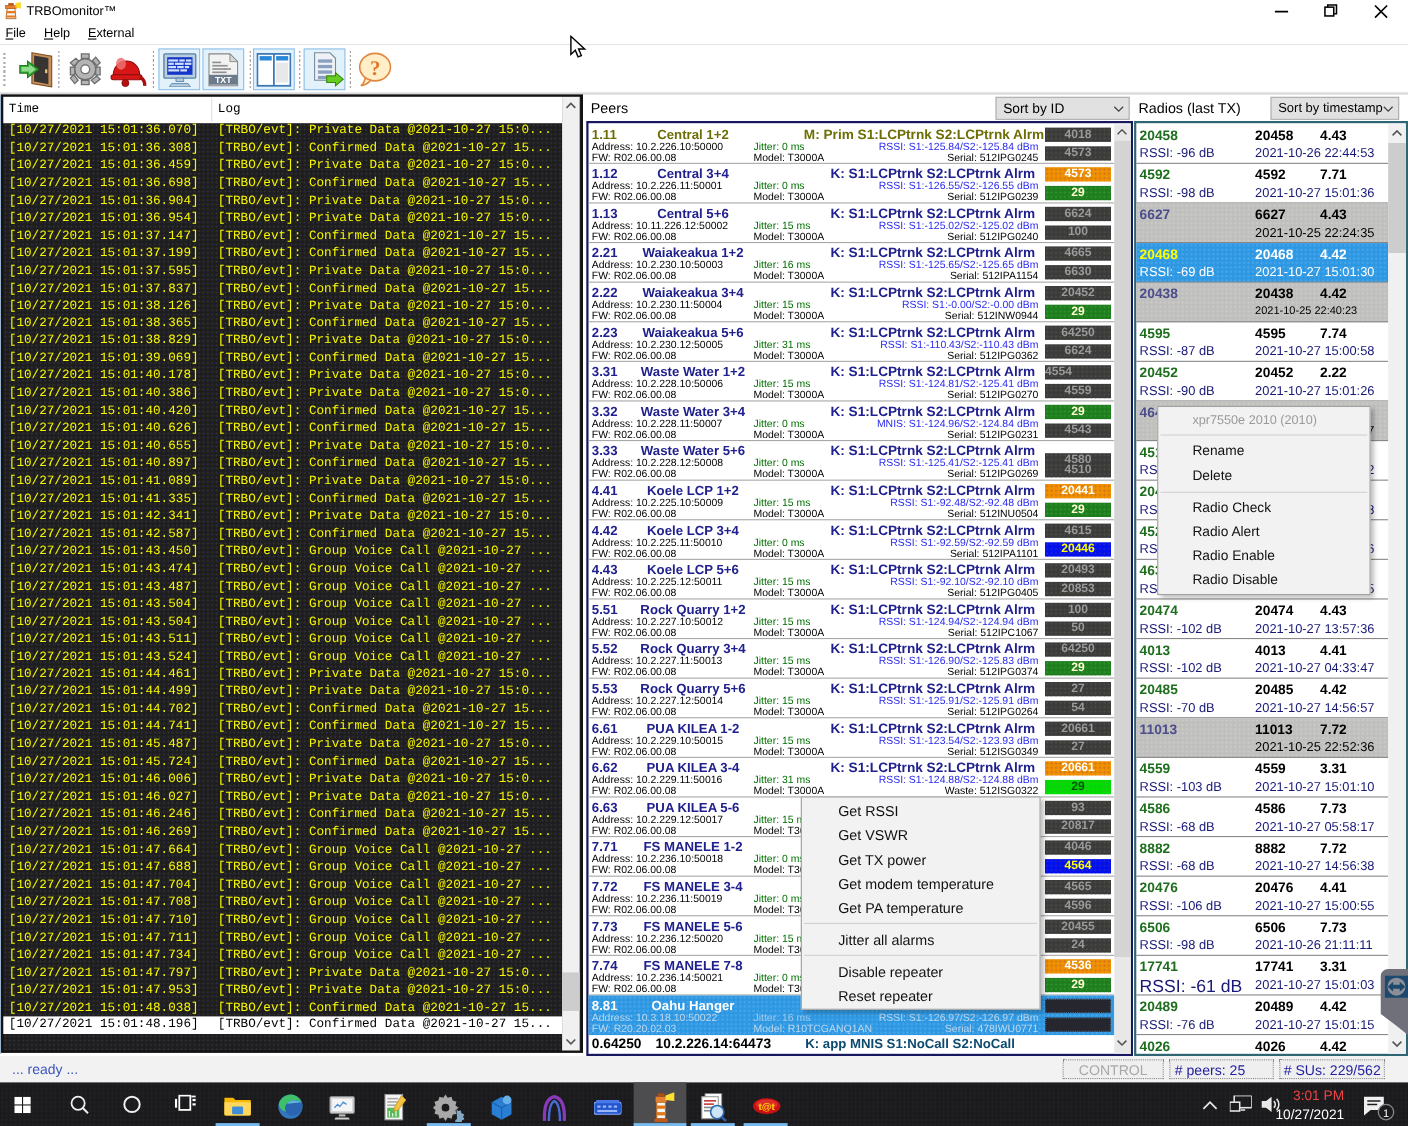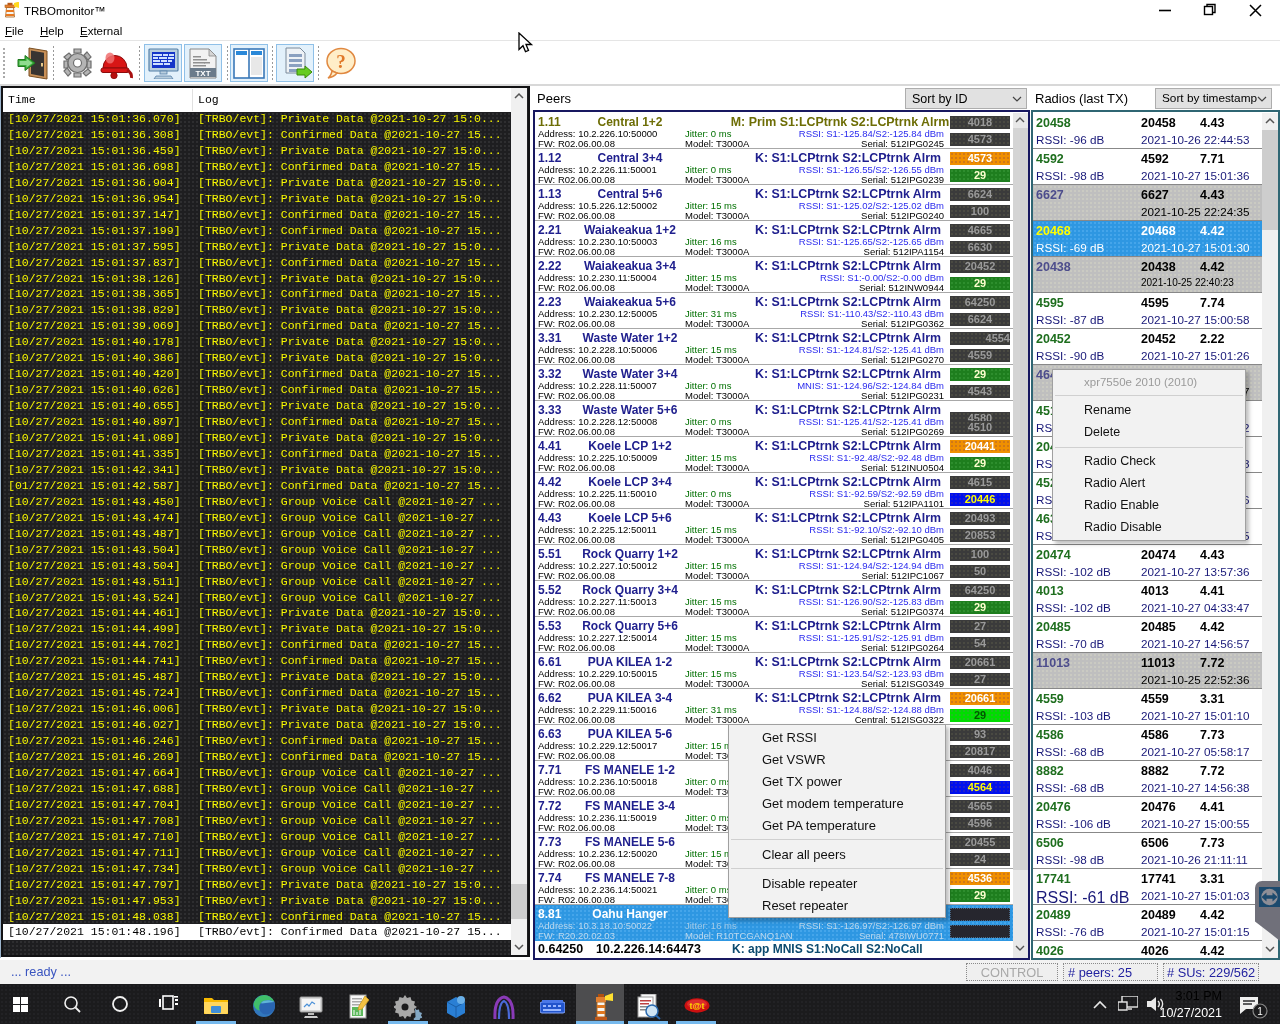--- a/index.html
+++ b/index.html
@@ -162,21 +162,21 @@
 <div class="t mono" style="left:8px;top:400.10px;font-size:11.5px;color:#f7f700">[10/27/2021 15:01:40.655]</div>
 <div class="t mono" style="left:198px;top:400.10px;font-size:11.5px;color:#f7f700">[TRBO/evt]: Private Data @2021-10-27 15:0...</div>
 <div class="t mono" style="left:8px;top:416.05px;font-size:11.5px;color:#f7f700">[10/27/2021 15:01:40.897]</div>
 <div class="t mono" style="left:198px;top:416.05px;font-size:11.5px;color:#f7f700">[TRBO/evt]: Confirmed Data @2021-10-27 15...</div>
 <div class="t mono" style="left:8px;top:432.00px;font-size:11.5px;color:#f7f700">[10/27/2021 15:01:41.089]</div>
 <div class="t mono" style="left:198px;top:432.00px;font-size:11.5px;color:#f7f700">[TRBO/evt]: Private Data @2021-10-27 15:0...</div>
 <div class="t mono" style="left:8px;top:447.95px;font-size:11.5px;color:#f7f700">[10/27/2021 15:01:41.335]</div>
 <div class="t mono" style="left:198px;top:447.95px;font-size:11.5px;color:#f7f700">[TRBO/evt]: Confirmed Data @2021-10-27 15...</div>
 <div class="t mono" style="left:8px;top:463.90px;font-size:11.5px;color:#f7f700">[10/27/2021 15:01:42.341]</div>
 <div class="t mono" style="left:198px;top:463.90px;font-size:11.5px;color:#f7f700">[TRBO/evt]: Private Data @2021-10-27 15:0...</div>
-<div class="t mono" style="left:8px;top:479.85px;font-size:11.5px;color:#f7f700">[01/27/2021 15:01:42.587]</div>
+<div class="t mono" style="left:8px;top:479.85px;font-size:11.5px;color:#f7f700">[10/27/2021 15:01:42.587]</div>
 <div class="t mono" style="left:198px;top:479.85px;font-size:11.5px;color:#f7f700">[TRBO/evt]: Confirmed Data @2021-10-27 15...</div>
 <div class="t mono" style="left:8px;top:495.80px;font-size:11.5px;color:#f7f700">[10/27/2021 15:01:43.450]</div>
 <div class="t mono" style="left:198px;top:495.80px;font-size:11.5px;color:#f7f700">[TRBO/evt]: Group Voice Call @2021-10-27 ...</div>
 <div class="t mono" style="left:8px;top:511.75px;font-size:11.5px;color:#f7f700">[10/27/2021 15:01:43.474]</div>
 <div class="t mono" style="left:198px;top:511.75px;font-size:11.5px;color:#f7f700">[TRBO/evt]: Group Voice Call @2021-10-27 ...</div>
 <div class="t mono" style="left:8px;top:527.70px;font-size:11.5px;color:#f7f700">[10/27/2021 15:01:43.487]</div>
 <div class="t mono" style="left:198px;top:527.70px;font-size:11.5px;color:#f7f700">[TRBO/evt]: Group Voice Call @2021-10-27 ...</div>
 <div class="t mono" style="left:8px;top:543.65px;font-size:11.5px;color:#f7f700">[10/27/2021 15:01:43.504]</div>
 <div class="t mono" style="left:198px;top:543.65px;font-size:11.5px;color:#f7f700">[TRBO/evt]: Group Voice Call @2021-10-27 ...</div>
 <div class="t mono" style="left:8px;top:559.60px;font-size:11.5px;color:#f7f700">[10/27/2021 15:01:43.504]</div>
@@ -276,21 +276,21 @@
 <div class="abs" style="left:950px;top:152.0px;width:60px;height:12.5px;background:#f09000;background-image:radial-gradient(circle,#d07818 0.8px,transparent 1px);background-size:4px 4px">
     <div style="text-align:center;font-size:11px;font-weight:bold;color:#fff;line-height:12.5px">4573</div>
   </div>
 <div class="abs" style="left:950px;top:169.0px;width:60px;height:12.5px;background:#1e7e1e;background-image:radial-gradient(circle,#2e8e2e 0.8px,transparent 1px);background-size:4px 4px">
     <div style="text-align:center;font-size:11px;font-weight:bold;color:#ffffd0;line-height:12.5px">29</div>
   </div>
 <div class="abs" style="left:535px;top:184.1px;width:478px;height:1px;background:#a8a8a8"></div>
 <div class="t b" style="left:538px;top:188.0px;font-size:12px;color:#20208e">1.13</div>
 <div class="t b" style="left:630px;top:188.0px;font-size:12px;color:#20208e;transform:translateX(-50%)">Central 5+6</div>
 <div class="t b" style="left:848px;top:187.7px;font-size:12.4px;color:#20208e;transform:translateX(-50%)">K: S1:LCPtrnk S2:LCPtrnk Alrm</div>
-<div class="t" style="left:538px;top:201.0px;font-size:9.5px;color:#000">Address: 10.5.226.12:50002</div>
+<div class="t" style="left:538px;top:201.0px;font-size:9.5px;color:#000">Address: 10.11.226.12:50002</div>
 <div class="t" style="left:685px;top:201.0px;font-size:9.5px;color:#007000">Jitter: 15 ms</div>
 <div class="t" style="left:944px;top:201.0px;font-size:9.5px;color:#2a2aee;transform:translateX(-100%)">RSSI: S1:-125.02/S2:-125.02 dBm</div>
 <div class="t" style="left:538px;top:211.0px;font-size:9.5px;color:#000">FW: R02.06.00.08</div>
 <div class="t" style="left:685px;top:211.0px;font-size:9.5px;color:#000">Model: T3000A</div>
 <div class="t" style="left:944px;top:211.0px;font-size:9.5px;color:#000;transform:translateX(-100%)">Serial: 512IPG0240</div>
 <div class="abs" style="left:950px;top:188.0px;width:60px;height:12.5px;background:#3b3b3b;background-image:radial-gradient(circle,#4a4a42 0.8px,transparent 1px);background-size:4px 4px">
     <div style="text-align:center;font-size:11px;font-weight:bold;color:#9a9a9a;line-height:12.5px">6624</div>
   </div>
 <div class="abs" style="left:950px;top:205.0px;width:60px;height:12.5px;background:#3b3b3b;background-image:radial-gradient(circle,#4a4a42 0.8px,transparent 1px);background-size:4px 4px">
     <div style="text-align:center;font-size:11px;font-weight:bold;color:#9a9a9a;line-height:12.5px">100</div>
@@ -347,21 +347,21 @@
 <div class="t b" style="left:538px;top:332.0px;font-size:12px;color:#20208e">3.31</div>
 <div class="t b" style="left:630px;top:332.0px;font-size:12px;color:#20208e;transform:translateX(-50%)">Waste Water 1+2</div>
 <div class="t b" style="left:848px;top:331.7px;font-size:12.4px;color:#20208e;transform:translateX(-50%)">K: S1:LCPtrnk S2:LCPtrnk Alrm</div>
 <div class="t" style="left:538px;top:345.0px;font-size:9.5px;color:#000">Address: 10.2.228.10:50006</div>
 <div class="t" style="left:685px;top:345.0px;font-size:9.5px;color:#007000">Jitter: 15 ms</div>
 <div class="t" style="left:944px;top:345.0px;font-size:9.5px;color:#2a2aee;transform:translateX(-100%)">RSSI: S1:-124.81/S2:-125.41 dBm</div>
 <div class="t" style="left:538px;top:355.0px;font-size:9.5px;color:#000">FW: R02.06.00.08</div>
 <div class="t" style="left:685px;top:355.0px;font-size:9.5px;color:#000">Model: T3000A</div>
 <div class="t" style="left:944px;top:355.0px;font-size:9.5px;color:#000;transform:translateX(-100%)">Serial: 512IPG0270</div>
 <div class="abs" style="left:950px;top:332.0px;width:60px;height:12.5px;background:#3b3b3b;background-image:radial-gradient(circle,#4a4a42 0.8px,transparent 1px);background-size:4px 4px">
-    <div style="text-align:right;font-size:11px;font-weight:bold;color:#9a9a9a;line-height:12.5px">4554</div>
+    <div style="text-align:left;font-size:11px;font-weight:bold;color:#9a9a9a;line-height:12.5px">4554</div>
   </div>
 <div class="abs" style="left:950px;top:349.0px;width:60px;height:12.5px;background:#3b3b3b;background-image:radial-gradient(circle,#4a4a42 0.8px,transparent 1px);background-size:4px 4px">
     <div style="text-align:center;font-size:11px;font-weight:bold;color:#9a9a9a;line-height:12.5px">4559</div>
   </div>
 <div class="abs" style="left:535px;top:364.1px;width:478px;height:1px;background:#a8a8a8"></div>
 <div class="t b" style="left:538px;top:368.0px;font-size:12px;color:#20208e">3.32</div>
 <div class="t b" style="left:630px;top:368.0px;font-size:12px;color:#20208e;transform:translateX(-50%)">Waste Water 3+4</div>
 <div class="t b" style="left:848px;top:367.7px;font-size:12.4px;color:#20208e;transform:translateX(-50%)">K: S1:LCPtrnk S2:LCPtrnk Alrm</div>
 <div class="t" style="left:538px;top:381.0px;font-size:9.5px;color:#000">Address: 10.2.228.11:50007</div>
 <div class="t" style="left:685px;top:381.0px;font-size:9.5px;color:#007000">Jitter: 0 ms</div>
@@ -505,21 +505,21 @@
   </div>
 <div class="abs" style="left:535px;top:688.1px;width:478px;height:1px;background:#a8a8a8"></div>
 <div class="t b" style="left:538px;top:692.0px;font-size:12px;color:#20208e">6.62</div>
 <div class="t b" style="left:630px;top:692.0px;font-size:12px;color:#20208e;transform:translateX(-50%)">PUA KILEA 3-4</div>
 <div class="t b" style="left:848px;top:691.7px;font-size:12.4px;color:#20208e;transform:translateX(-50%)">K: S1:LCPtrnk S2:LCPtrnk Alrm</div>
 <div class="t" style="left:538px;top:705.0px;font-size:9.5px;color:#000">Address: 10.2.229.11:50016</div>
 <div class="t" style="left:685px;top:705.0px;font-size:9.5px;color:#007000">Jitter: 31 ms</div>
 <div class="t" style="left:944px;top:705.0px;font-size:9.5px;color:#2a2aee;transform:translateX(-100%)">RSSI: S1:-124.88/S2:-124.88 dBm</div>
 <div class="t" style="left:538px;top:715.0px;font-size:9.5px;color:#000">FW: R02.06.00.08</div>
 <div class="t" style="left:685px;top:715.0px;font-size:9.5px;color:#000">Model: T3000A</div>
-<div class="t" style="left:944px;top:715.0px;font-size:9.5px;color:#000;transform:translateX(-100%)">Central: 512ISG0322</div>
+<div class="t" style="left:944px;top:715.0px;font-size:9.5px;color:#000;transform:translateX(-100%)">Waste: 512ISG0322</div>
 <div class="abs" style="left:950px;top:692.0px;width:60px;height:12.5px;background:#f09000;background-image:radial-gradient(circle,#d07818 0.8px,transparent 1px);background-size:4px 4px">
     <div style="text-align:center;font-size:11px;font-weight:bold;color:#fff;line-height:12.5px">20661</div>
   </div>
 <div class="abs" style="left:950px;top:709.0px;width:60px;height:12.5px;background:#00dd00;background-image:radial-gradient(circle,#20c020 0.8px,transparent 1px);background-size:4px 4px">
     <div style="text-align:center;font-size:11px;font-weight:bold;color:#005500;line-height:12.5px">29</div>
   </div>
 <div class="abs" style="left:535px;top:724.1px;width:478px;height:1px;background:#a8a8a8"></div>
 <div class="t b" style="left:538px;top:728.0px;font-size:12px;color:#20208e">6.63</div>
 <div class="t b" style="left:630px;top:728.0px;font-size:12px;color:#20208e;transform:translateX(-50%)">PUA KILEA 5-6</div>
 <div class="t b" style="left:848px;top:727.7px;font-size:12.4px;color:#20208e;transform:translateX(-50%)">K: S1:LCPtrnk S2:LCPtrnk Alrm</div>
@@ -774,21 +774,21 @@
 <svg class="abs" style="left:1262px;top:941px" width="16" height="16">
     <path d="M4 6 l4 4 4-4" stroke="#555" stroke-width="1.5" fill="none"></path>
   </svg>
 <div class="abs" style="left:1262px;top:130px;width:16px;height:100px;background:#cdcdcd"></div>
 <div class="abs" style="left:728px;top:724px;width:218px;height:194px;background:#f2f2f2;border:1px solid #a0a0a0;box-shadow:3px 3px 4px rgba(0,0,0,0.25)"></div>
 <div class="t" style="left:762px;top:731px;font-size:13px;color:#111">Get RSSI</div>
 <div class="t" style="left:762px;top:753px;font-size:13px;color:#111">Get VSWR</div>
 <div class="t" style="left:762px;top:775px;font-size:13px;color:#111">Get TX power</div>
 <div class="t" style="left:762px;top:797px;font-size:13px;color:#111">Get modem temperature</div>
 <div class="t" style="left:762px;top:819px;font-size:13px;color:#111">Get PA temperature</div>
-<div class="t" style="left:762px;top:848px;font-size:13px;color:#111">Clear all peers</div>
+<div class="t" style="left:762px;top:848px;font-size:13px;color:#111">Jitter all alarms</div>
 <div class="t" style="left:762px;top:877px;font-size:13px;color:#111">Disable repeater</div>
 <div class="t" style="left:762px;top:899px;font-size:13px;color:#111">Reset repeater</div>
 <div class="abs" style="left:731px;top:839px;width:212px;height:1px;background:#d0d0d0"></div>
 <div class="abs" style="left:731px;top:868px;width:212px;height:1px;background:#d0d0d0"></div>
 <div class="abs" style="left:1052px;top:369px;width:194px;height:172px;background:#f2f2f2;border:1px solid #a0a0a0;box-shadow:3px 3px 4px rgba(0,0,0,0.25)"></div>
 <div class="t" style="left:1084px;top:377px;font-size:11.5px;color:#9a9a9a">xpr7550e 2010 (2010)</div>
 <div class="abs" style="left:1055px;top:395px;width:188px;height:1px;background:#d0d0d0"></div>
 <div class="t" style="left:1084px;top:404px;font-size:12.5px;color:#111">Rename</div>
 <div class="t" style="left:1084px;top:426px;font-size:12.5px;color:#111">Delete</div>
 <div class="t" style="left:1084px;top:455px;font-size:12.5px;color:#111">Radio Check</div>
@@ -928,21 +928,21 @@
   </svg>
 <svg class="abs" style="left:1118px;top:996px" width="20" height="17" viewBox="0 0 20 17">
     <rect x="4" y="0" width="16" height="11" fill="none" stroke="#e8e8e8" stroke-width="1.4"></rect>
     <rect x="0" y="6" width="9" height="8" fill="#1b1b1d" stroke="#e8e8e8" stroke-width="1.4"></rect>
     <line x1="10" y1="13" x2="14" y2="13" stroke="#e8e8e8" stroke-width="1.4"></line>
   </svg>
 <svg class="abs" style="left:1146px;top:996px" width="20" height="16" viewBox="0 0 20 16">
     <polygon points="1,5 5,5 10,1 10,15 5,11 1,11" fill="#e8e8e8"></polygon>
     <path d="M12 5 a4 4 0 0 1 0 6 M14.5 3 a7 7 0 0 1 0 10" stroke="#e8e8e8" stroke-width="1.4" fill="none"></path>
   </svg>
-<div class="t" style="left:1222px;top:990px;font-size:12.5px;color:#000000;transform:translateX(-100%)">3:01 PM</div>
+<div class="t" style="left:1222px;top:990px;font-size:12.5px;color:#ef4444;transform:translateX(-100%)">3:01 PM</div>
 <div class="t" style="left:1222px;top:1007px;font-size:12.5px;color:#fff;transform:translateX(-100%)">10/27/2021</div>
 <svg class="abs" style="left:1238px;top:995px" width="32" height="24" viewBox="0 0 32 24">
     <path d="M2 2 h18 v12 h-12 l-6 5z" fill="#f0f0f0"></path>
     <g stroke="#1b1b1d" stroke-width="1.4">
       <line x1="5" y1="6" x2="17" y2="6"></line>
       <line x1="5" y1="9" x2="14" y2="9"></line>
     </g>
     <circle cx="22" cy="16" r="7" fill="#1b1b1d" stroke="#888" stroke-width="1.2"></circle>
     <text x="22" y="20" font-size="10" fill="#fff" text-anchor="middle" font-family="Liberation Sans">1</text>
   </svg>

